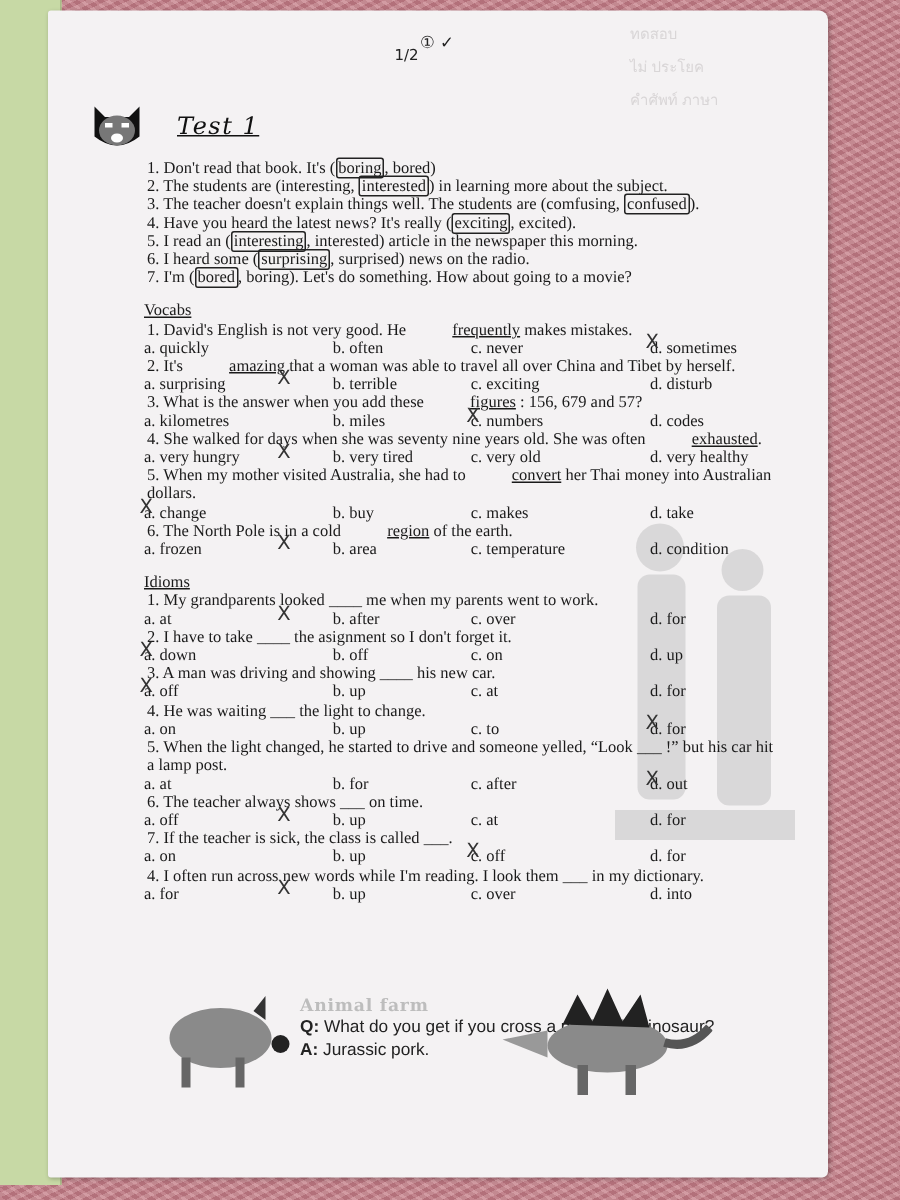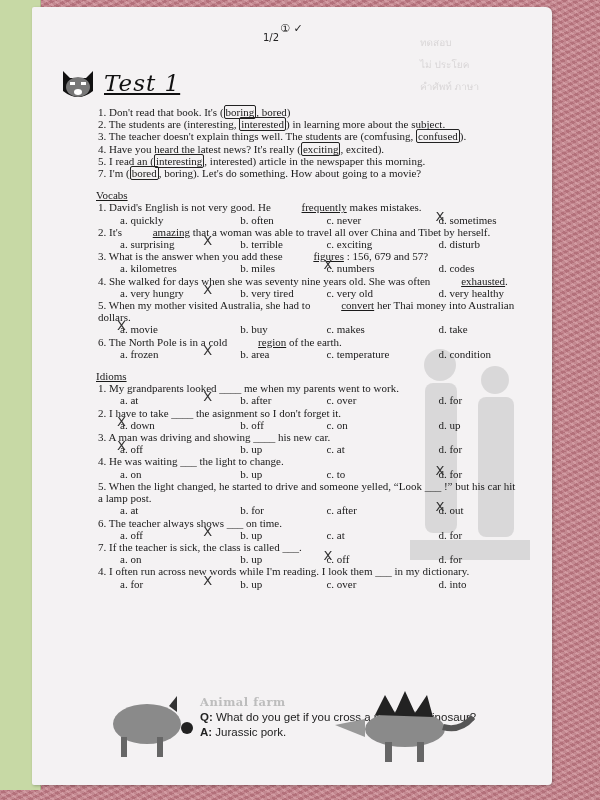--- a/index.html
+++ b/index.html
@@ -17,54 +17,54 @@
     border-right:1px solid #a9bb88;
   }
   .page {
     position:absolute; left:32px; top:7px; width:520px; height:778px;
     background:#f4f2f3;
     box-shadow: 1px 1px 3px rgba(0,0,0,0.25);
     border-radius:2px 6px 4px 2px;
   }
   .ghost {
     position:absolute; color:#d9d6d7; font-size:10px; line-height:22px;
-    left:420px; top:32px; font-family:"Liberation Sans", sans-serif;
+    left:420px; top:13px; font-family:"Liberation Sans", sans-serif;
   }
   .figures {
     position:absolute; left:410px; top:345px; width:120px; height:250px; opacity:0.35;
   }
   .hand { position:absolute; font-family:"DejaVu Sans", sans-serif; color:#222; font-size:11px; }
   .header { position:absolute; left:60px; top:65px; display:flex; align-items:center; }
   .cat { width:36px; height:36px; }
   .title {
-    font-family:"DejaVu Serif", serif; font-style:italic; font-size:23px;
-    margin-left:8px; text-decoration:underline; letter-spacing:1px; color:#111;
+    font-family:"DejaVu Serif", serif; font-style:italic; font-size:16px;
+    margin-left:22px; text-decoration:underline; letter-spacing:1px; color:#111;
   }
   .content {
     position:absolute; left:96px; top:106px; width:420px;
     font-size:11px; line-height:12.2px; color:#1a1a1a;
   }
   .sec-title { text-decoration:underline; }
   .q { margin-left:2px;font-family:Liberation Serif, serif; }
-  .opts { display:flex; margin-left:24px;align-items:flex-end; }
+  .opts { display:flex; margin-left:0;align-items:flex-end; }
   .opts span { display:inline-block; }
   .opts span:nth-child(1){ width:100px; }
   .opts span:nth-child(2){ width:100px;padding-left:34px; }
   .opts span:nth-child(3){ width:130px; }
   .opts span:nth-child(4){ width:90px; }
   .circled { border:1px solid #222; border-radius:2px; padding:0 1px; }
   .u { text-decoration:underline;padding-left:28px; }
   .mark { position:relative; }
   .mark::before {
     content:"X"; position:absolute; left:-3px; top:-3px; font-family:"DejaVu Sans", sans-serif;
     font-size:13px; color:#333; font-weight:normal;
   }
   .gap { height:10px; }
   .joke {
-    position:absolute; left:105px; top:655px; width:380px; height:80px;margin-top:32px;
+    position:absolute; left:105px; top:655px; width:380px; height:80px;
   }
   .joke-text {
     position:absolute; left:95px; top:8px; font-family:"Liberation Sans", sans-serif;
     font-size:11.5px; line-height:15px; color:#222;
   }
   .joke-title { color:#bdbdbd; font-weight:bold; font-family:"DejaVu Serif", serif; letter-spacing:0.5px; }
   .b { font-weight:bold; }
 </style>
 </head>
 <body>
@@ -103,20 +103,21 @@
   <span class="title">Test 1</span>
 </div>
 
 <div class="content">
   <div id="s1">
       <div class="q"><span>1. Don't read that book. It's (</span><span class="circled">boring</span><span>, bored)</span></div>
       <div class="q"><span>2. The students are (interesting, </span><span class="circled">interested</span><span>) in learning more about the subject.</span></div>
       <div class="q"><span>3. The teacher doesn't explain things well. The students are (comfusing, </span><span class="circled">confused</span><span>).</span></div>
       <div class="q"><span>4. Have you heard the latest news? It's really (</span><span class="circled">exciting</span><span>, excited).</span></div>
       <div class="q"><span>5. I read an (</span><span class="circled">interesting</span><span>, interested) article in the newspaper this morning.</span></div>
+      <div class="q"><span>6. I heard some (</span><span class="circled">surprising</span><span>, surprised) news on the radio.</span></div>
       <div class="q"><span>7. I'm (</span><span class="circled">bored</span><span>, boring). Let's do something. How about going to a movie?</span></div>
     </div>
   <div class="gap"></div>
   <div class="sec-title">Vocabs</div>
   <div id="voc">
       <div class="q"><span>1. David's English is not very good. He </span><span class="u">frequently</span><span> makes mistakes.</span></div>
       <div class="opts">
         <span>a. quickly</span>
         <span>b. often</span>
         <span>c. never</span>
@@ -138,21 +139,21 @@
       </div>
       <div class="q"><span>4. She walked for days when she was seventy nine years old. She was often </span><span class="u">exhausted</span><span>.</span></div>
       <div class="opts">
         <span>a. very hungry</span>
         <span class="mark">b. very tired</span>
         <span>c. very old</span>
         <span>d. very healthy</span>
       </div>
       <div class="q"><span>5. When my mother visited Australia, she had to </span><span class="u">convert</span><span> her Thai money into Australian dollars.</span></div>
       <div class="opts">
-        <span class="mark">a. movie</span>
+        <span class="mark">a. change</span>
         <span>b. buy</span>
         <span>c. makes</span>
         <span>d. take</span>
       </div>
       <div class="q"><span>6. The North Pole is in a cold </span><span class="u">region</span><span> of the earth.</span></div>
       <div class="opts">
         <span>a. frozen</span>
         <span class="mark">b. area</span>
         <span>c. temperature</span>
         <span>d. condition</span>

